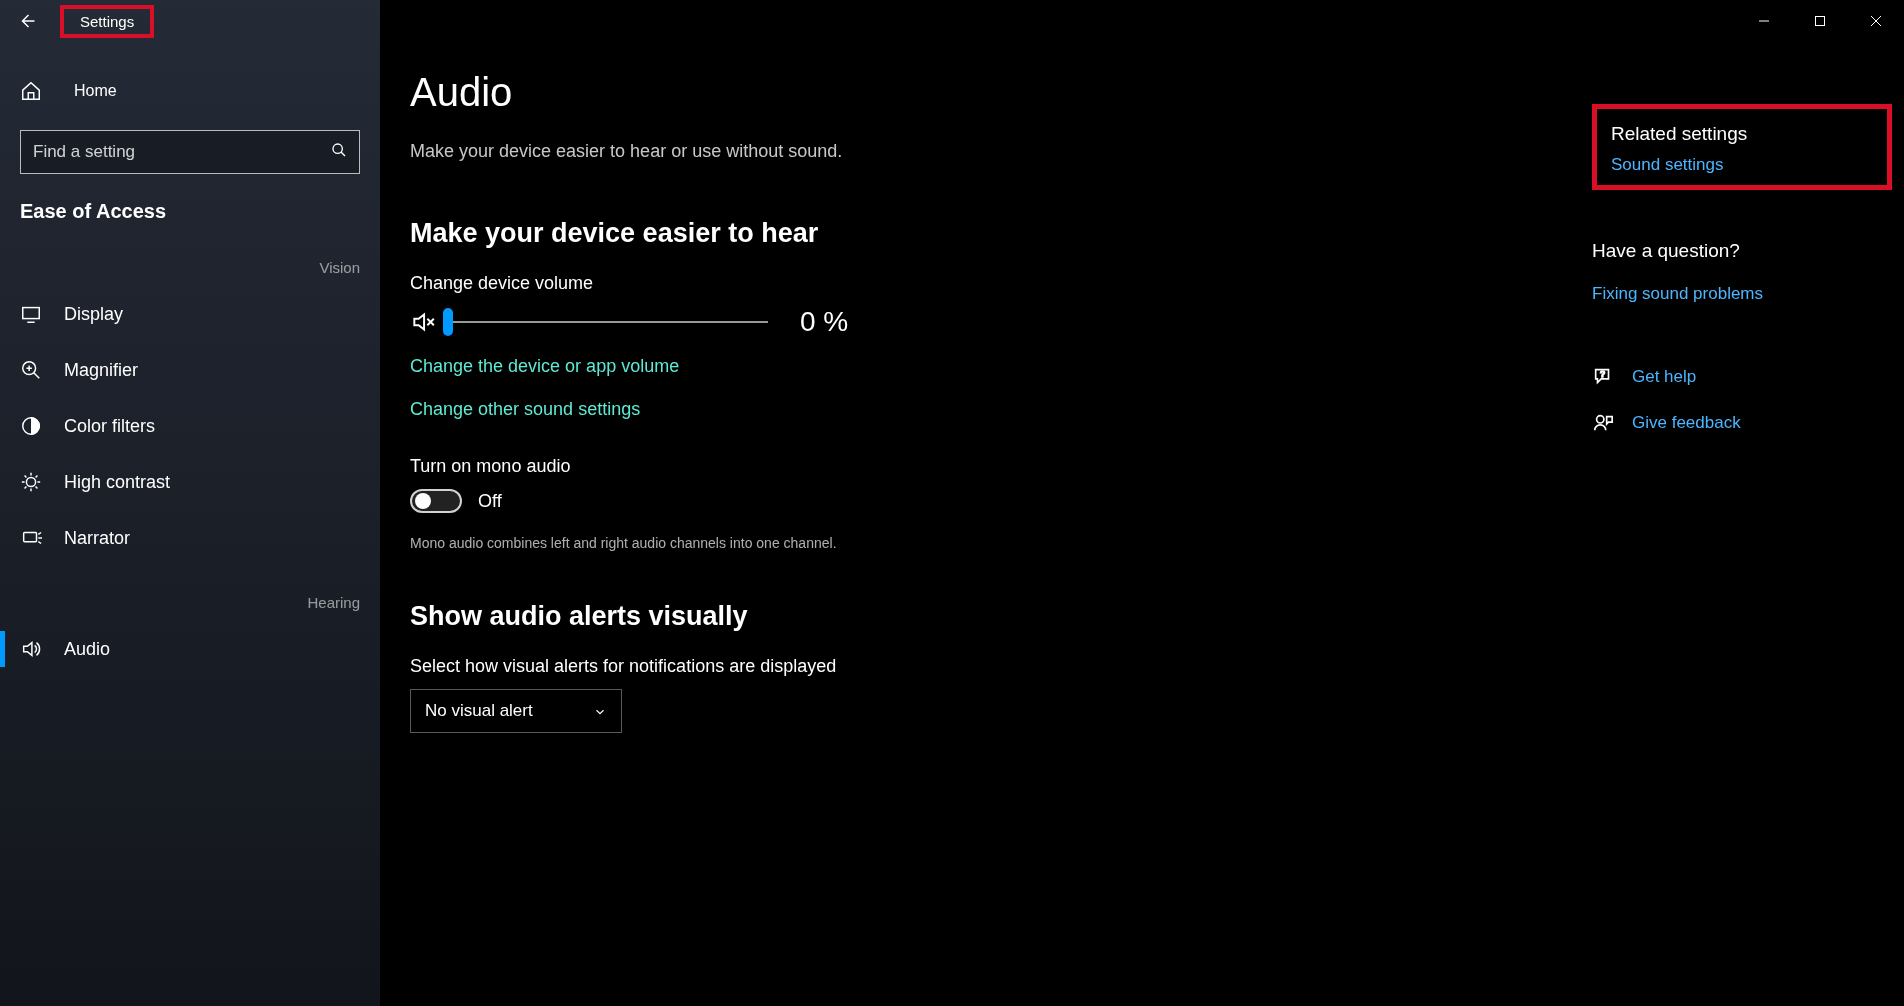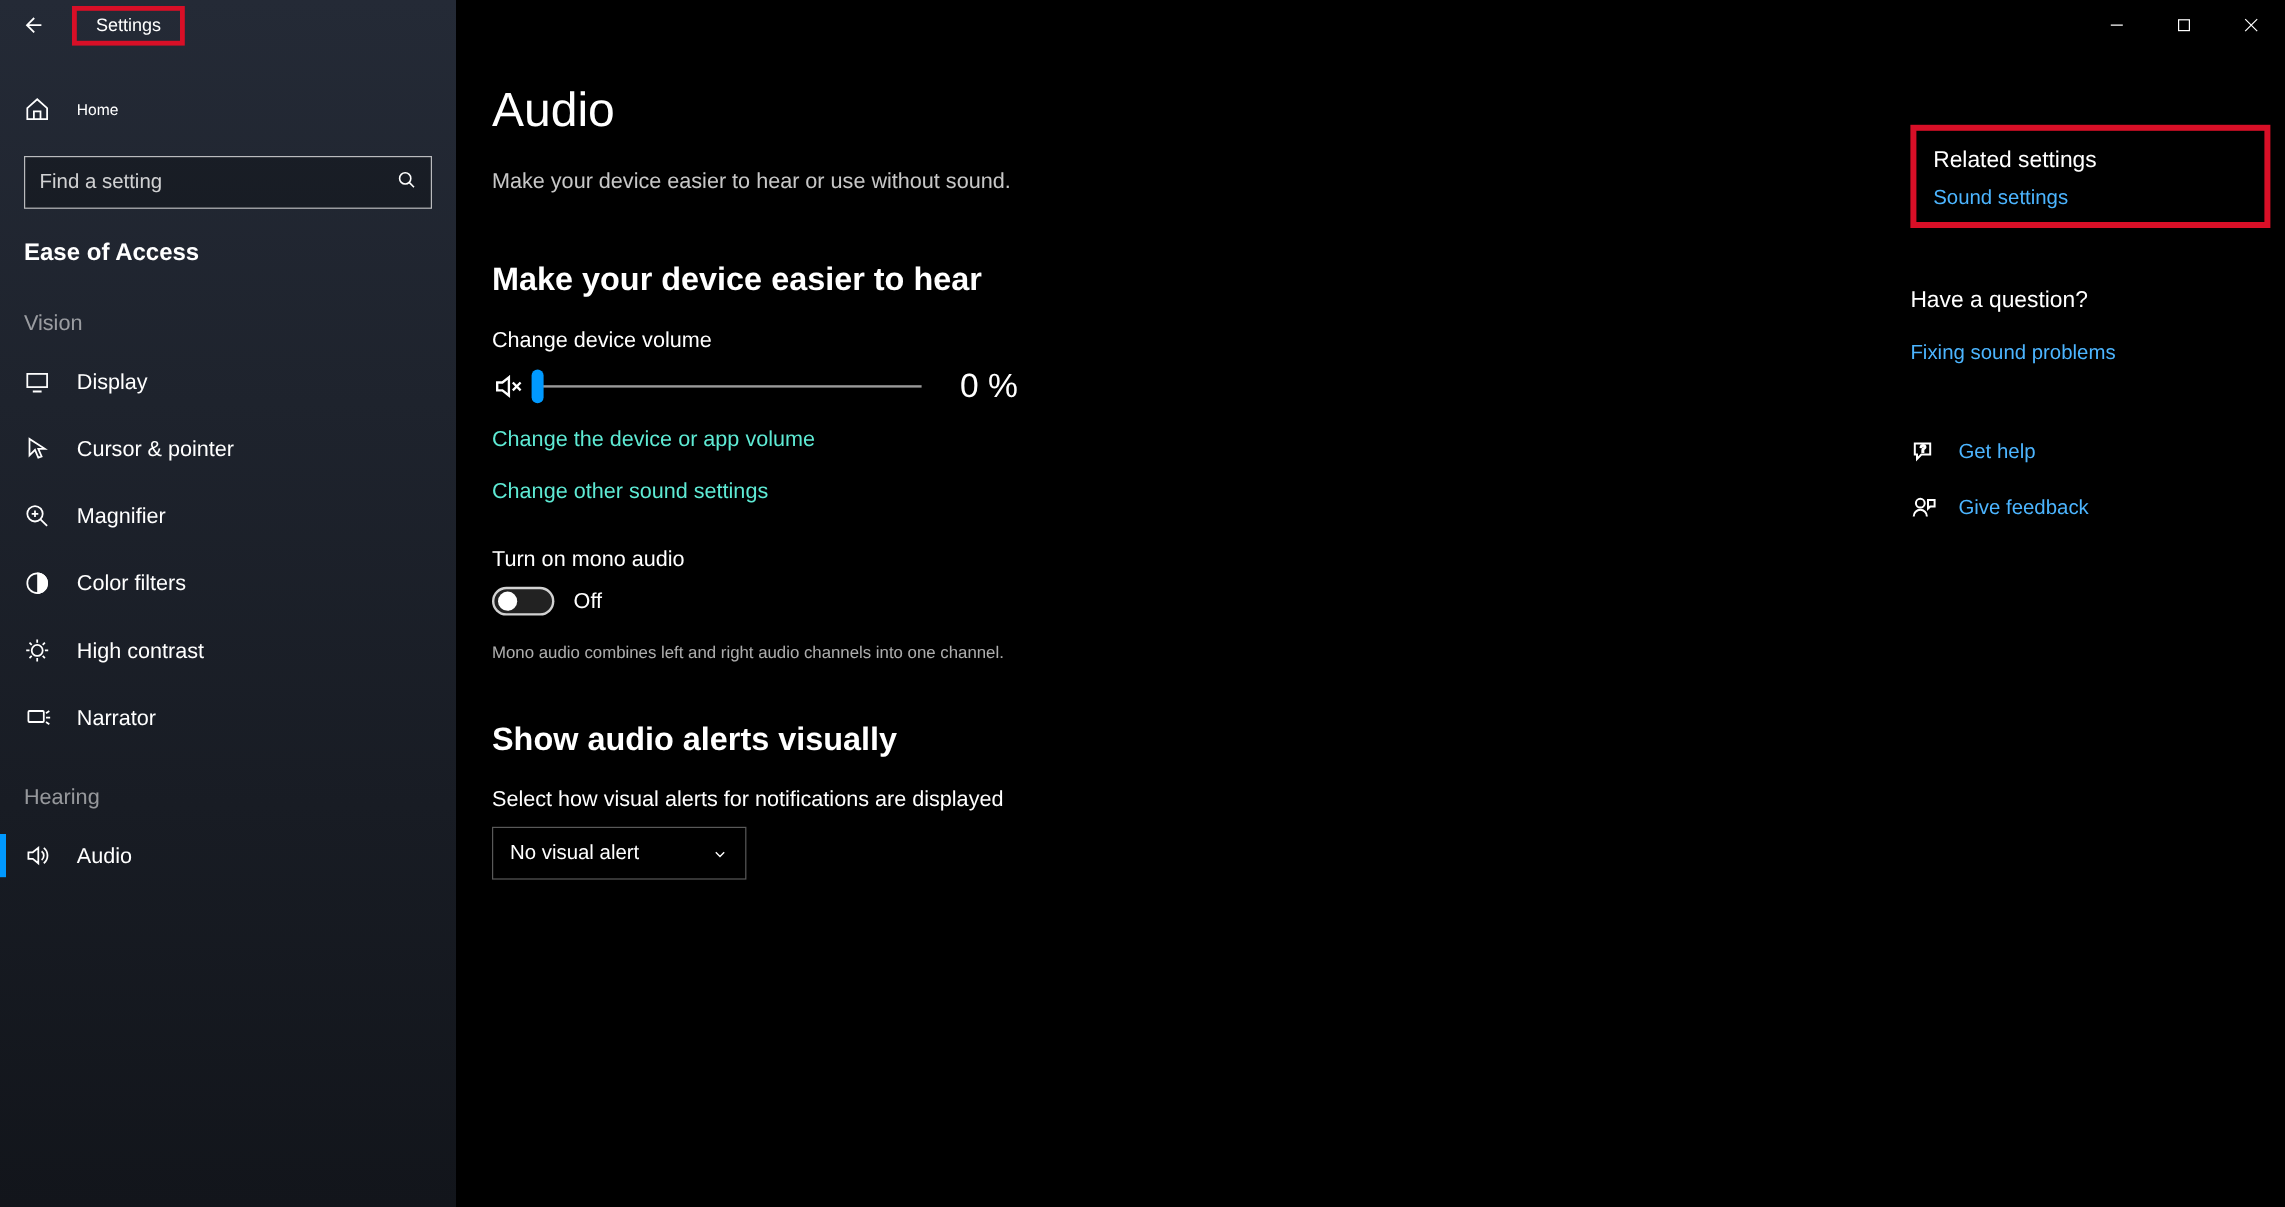--- a/index.html
+++ b/index.html
@@ -45,22 +45,22 @@
     backdrop-filter: blur(20px);
     padding-top: 60px;
     padding-left: 0;
     position: relative;
     color: #fff;
   }
   .nav-row {
     display: flex; align-items: center;
     height: 54px;
     padding-left: 20px;
-    gap: 22px;
-    font-size: 13px;
+    gap: 32px;
+    font-size: 16px;
     cursor: pointer;
   }
   .nav-row.home { margin-top: 4px; }
   .nav-icon { width: 22px; height: 22px; display:flex; align-items:center; justify-content:center; flex:none; }
   .nav-icon svg { width: 22px; height: 22px; stroke:#fff; fill:none; }
   .search-box {
     margin: 12px 20px 8px 20px;
     height: 44px;
     border: 1px solid rgba(255,255,255,0.7);
     background: rgba(0,0,0,0.25);
@@ -73,22 +73,23 @@
     color: #fff; font-size: 17px; width: 85%;
   }
   .search-box input::placeholder { color: rgba(255,255,255,0.8); }
   .search-ico { color: #fff; }
 
   .sidebar-heading-bold {
     font-size: 20px; font-weight: 600;
     padding: 18px 20px 8px 20px;
   }
   .group-label {
-    font-size: 18px; color: rgba(255,255,255,0.55);
+    font-size: 15px; color: rgba(255,255,255,0.55);
     padding: 28px 20px 10px 20px;
+    text-align: right;
   }
   .nav-item {
     display:flex; align-items:center; gap:22px;
     height: 56px; padding-left: 20px;
     font-size: 18px; cursor:pointer; position:relative;
   }
   .nav-item.active::before {
     content:""; position:absolute; left:0; top:10px; bottom:10px;
     width:5px; background:#0099ff;
   }
@@ -218,28 +219,20 @@
     <div class="nav-item">
       <span class="nav-icon">
         <svg viewBox="0 0 24 24" stroke-width="1.6">
             <rect x="3" y="5" width="18" height="12"></rect>
             <path d="M8 21 H16"></path>
           </svg>
       </span>
       <span>Display</span>
     </div>
 
-    <div class="nav-item">
-      <span class="nav-icon">
-        <svg viewBox="0 0 24 24" stroke-width="1.6">
-            <path d="M5 3 L5 18 L10 13 L13 20 L16 19 L13 12 L19 12 Z"></path>
-          </svg>
-      </span>
-      <span>Cursor &amp; pointer</span>
-    </div>
 
     <div class="nav-item">
       <span class="nav-icon">
         <svg viewBox="0 0 24 24" stroke-width="1.6">
             <circle cx="10" cy="10" r="7"></circle>
             <path d="M21 21 L15 15 M7 10 H13 M10 7 V13"></path>
           </svg>
       </span>
       <span>Magnifier</span>
     </div>

